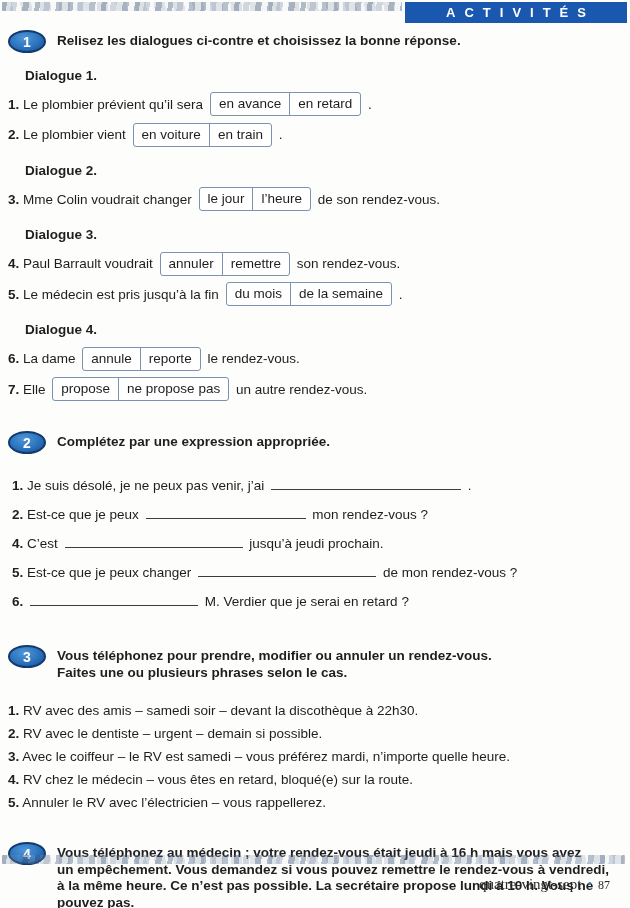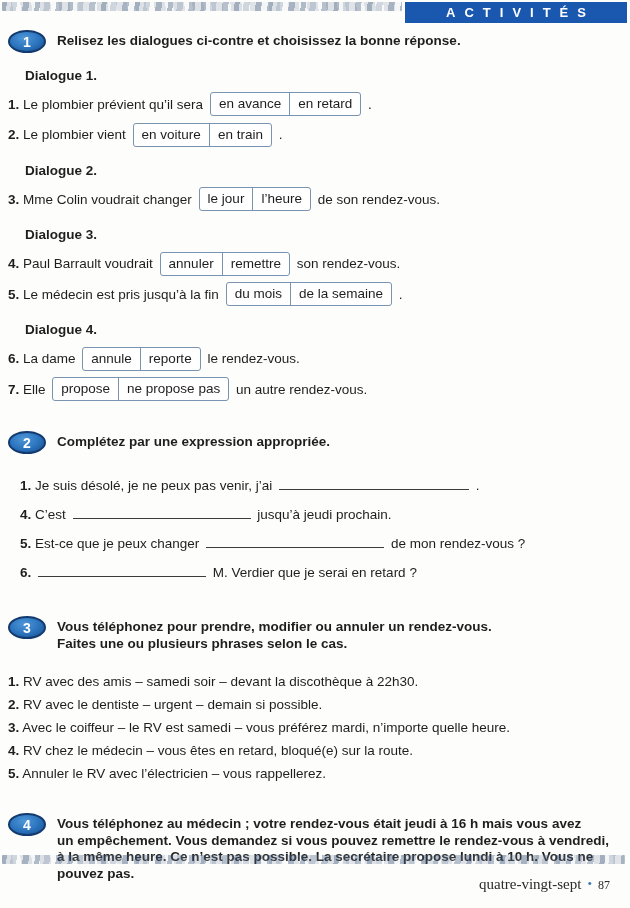--- a/index.html
+++ b/index.html
@@ -49,21 +49,21 @@
   .item{margin:0 0 5px 0;line-height:25px;white-space:nowrap;}
   .item .num{font-weight:bold;}
   .choices{
     display:inline-flex;align-items:stretch;vertical-align:middle;
     border:1px solid #7a93b0;border-radius:3px;background:#fff;
     margin:0 3px;position:relative;top:-1px;text-align:center;
   }
   .choices .opt{padding:1px 8px 2px 8px;line-height:19px;white-space:nowrap;}
   .choices .opt + .opt{border-left:1px solid #7a93b0;}
   
-  .item2{margin:0 0 11px 12px;line-height:17px;white-space:nowrap;}
+  .item2{margin:0 0 11px 4px;line-height:17px;white-space:nowrap;}
   .blank{
     display:inline-block;height:13px;vertical-align:baseline;
     border-bottom:1px solid #3c3c3c;margin:0 3px;
   }
   
   .item3{margin:0 0 7.5px 0;line-height:15.5px;white-space:nowrap;}
   
   .ex-par div{font-weight:bold;line-height:16.5px;}  
   .sp-md{height:16px;}
   .sp-lg{height:24px;}
@@ -122,20 +122,21 @@
         </span> un autre rendez-vous.</div>
     </section>
     <div class="sp-lg"></div>
     <section class="exercise">
       <div class="ex-head">
         <div class="badge">2</div>
         <div class="ex-title">Complétez par une expression appropriée.</div>
       </div>
       <div class="sp-md"></div>
       <div class="item2"><b class="num">1.</b> Je suis désolé, je ne peux pas venir, j’ai <span class="blank" style="width: 190px;"></span> .</div>
+      <div class="item2"><b class="num">2.</b> Est-ce que je peux <span class="blank" style="width: 160px;"></span> mon rendez-vous ?</div>
       <div class="item2"><b class="num">4.</b> C’est <span class="blank" style="width: 178px;"></span> jusqu’à jeudi prochain.</div>
       <div class="item2"><b class="num">5.</b> Est-ce que je peux changer <span class="blank" style="width: 178px;"></span> de mon rendez-vous ?</div>
       <div class="item2"><b class="num">6.</b> <span class="blank" style="width: 168px;"></span> M. Verdier que je serai en retard ?</div>
     </section>
     <div class="sp-lg"></div>
     <section class="exercise">
       <div class="ex-head">
         <div class="badge">3</div>
         <div class="ex-title">
           <div>Vous téléphonez pour prendre, modifier ou annuler un rendez-vous.</div>

